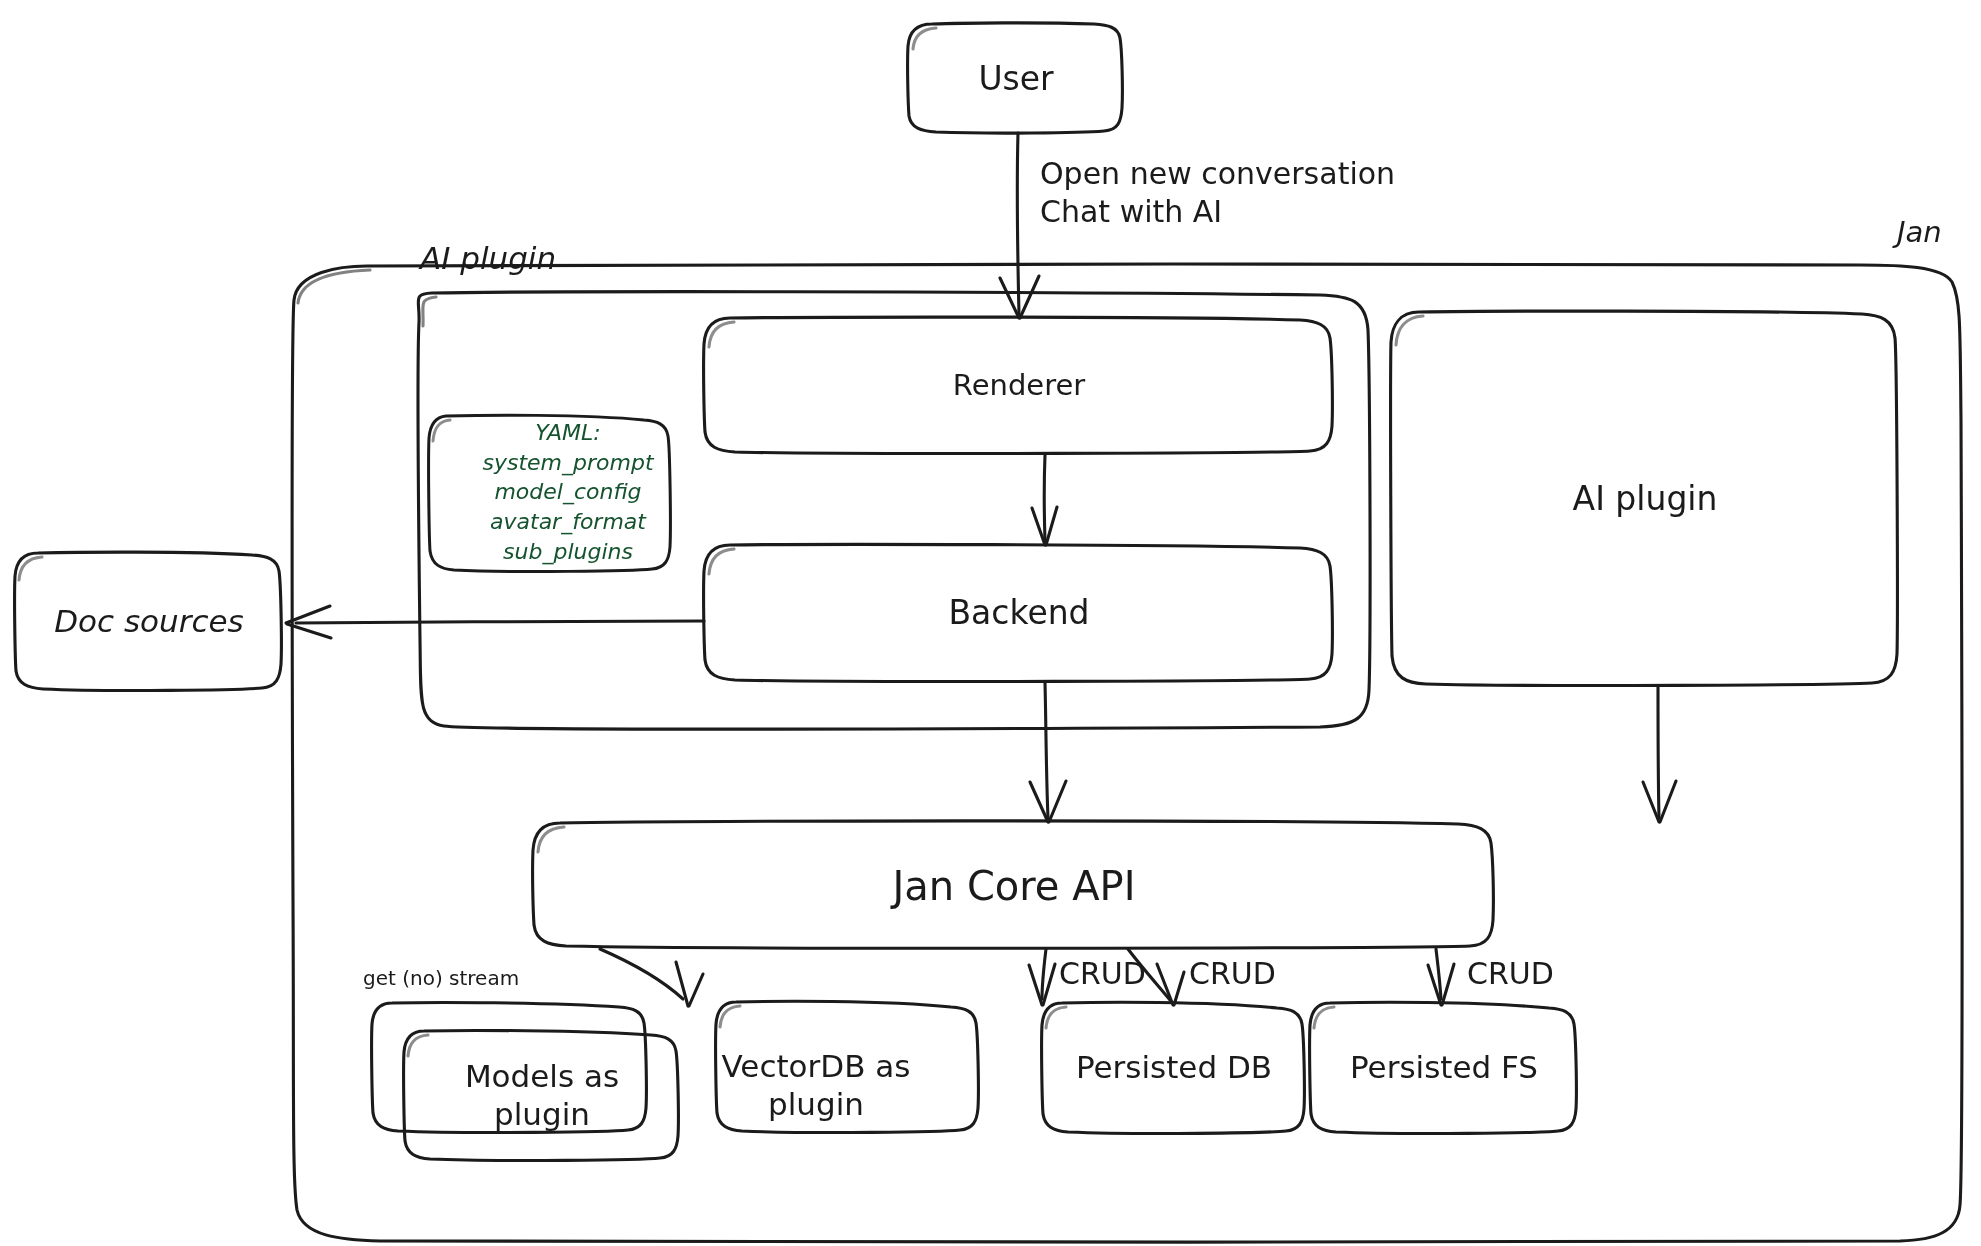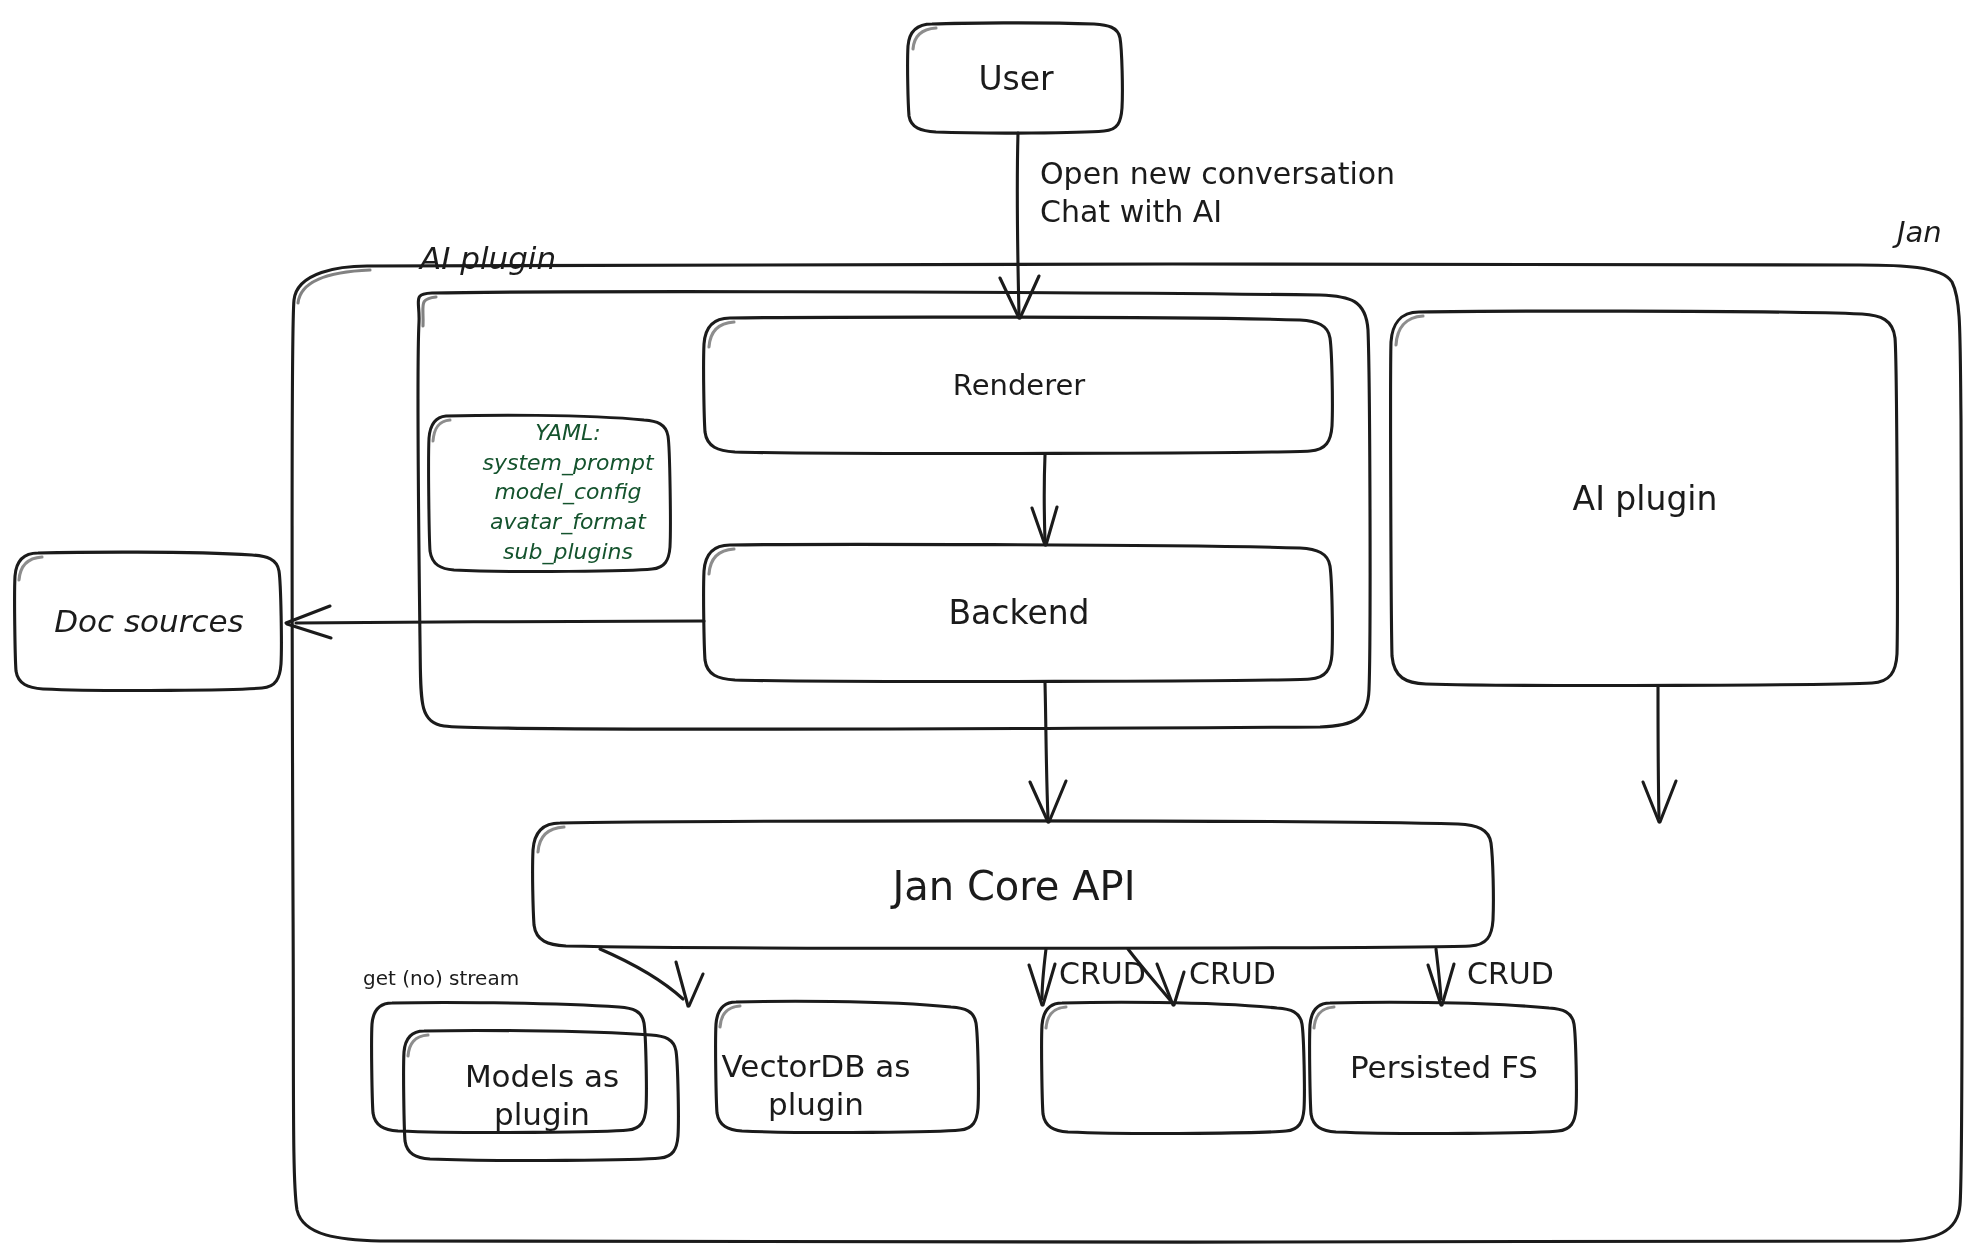--- a/index.html
+++ b/index.html
@@ -156,20 +156,21 @@
   <div class="nodelabel" style="left:15px;top:553px;width:268px;height:138px;font-size:31px;font-style:italic;">Doc sources</div>
 
   <div class="nodelabel" style="left:533px;top:823px;width:962px;height:126px;font-size:40px;">Jan Core API</div>
 
   <div class="nodelabel" style="left:404px;top:1031px;width:276px;height:130px;font-size:31px;white-space:pre-line;">Models as
 plugin</div>
 
   <div class="nodelabel" style="left:684px;top:1002px;width:264px;height:130px;font-size:31px;white-space:pre-line;margin-top:19px;">VectorDB as
 plugin</div>
 
+  <div class="nodelabel" style="left:1042px;top:1003px;width:264px;height:130px;font-size:31px;">Persisted DB</div>
 
   <div class="nodelabel" style="left:1310px;top:1003px;width:268px;height:130px;font-size:31px;">Persisted FS</div>
 
   <svg width="280" height="180" style="position:absolute;left:424px;top:408px;">
     <g fill="none" stroke="#1b1b1b" stroke-width="3" stroke-linecap="round" stroke-linejoin="round">
       <path d="M22,8 C10,9 6,18 5,30 C4,50 5,128 6,143 C8,157 17,161 30,162 C90,165 210,163 228,161 C241,160 245,152 246,139 C247,120 246,40 244,28 C242,16 233,13 220,12 C160,6 60,7 22,8 Z"></path>
       <path d="M26,12 C14,13 10,21 9,33" opacity="0.5"></path>
     </g>
   </svg>
   <div class="yamlbox" style="left:448px;top:418px;width:240px;font-size:22px;font-style:italic;">YAML:

